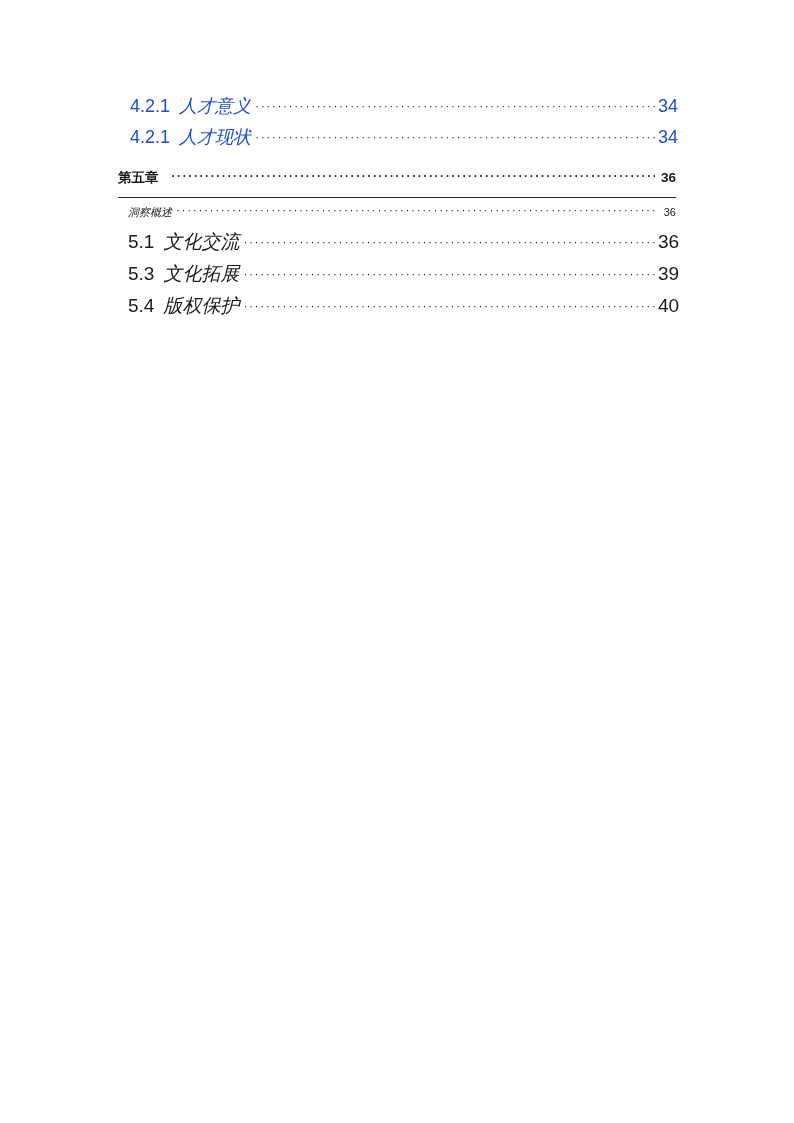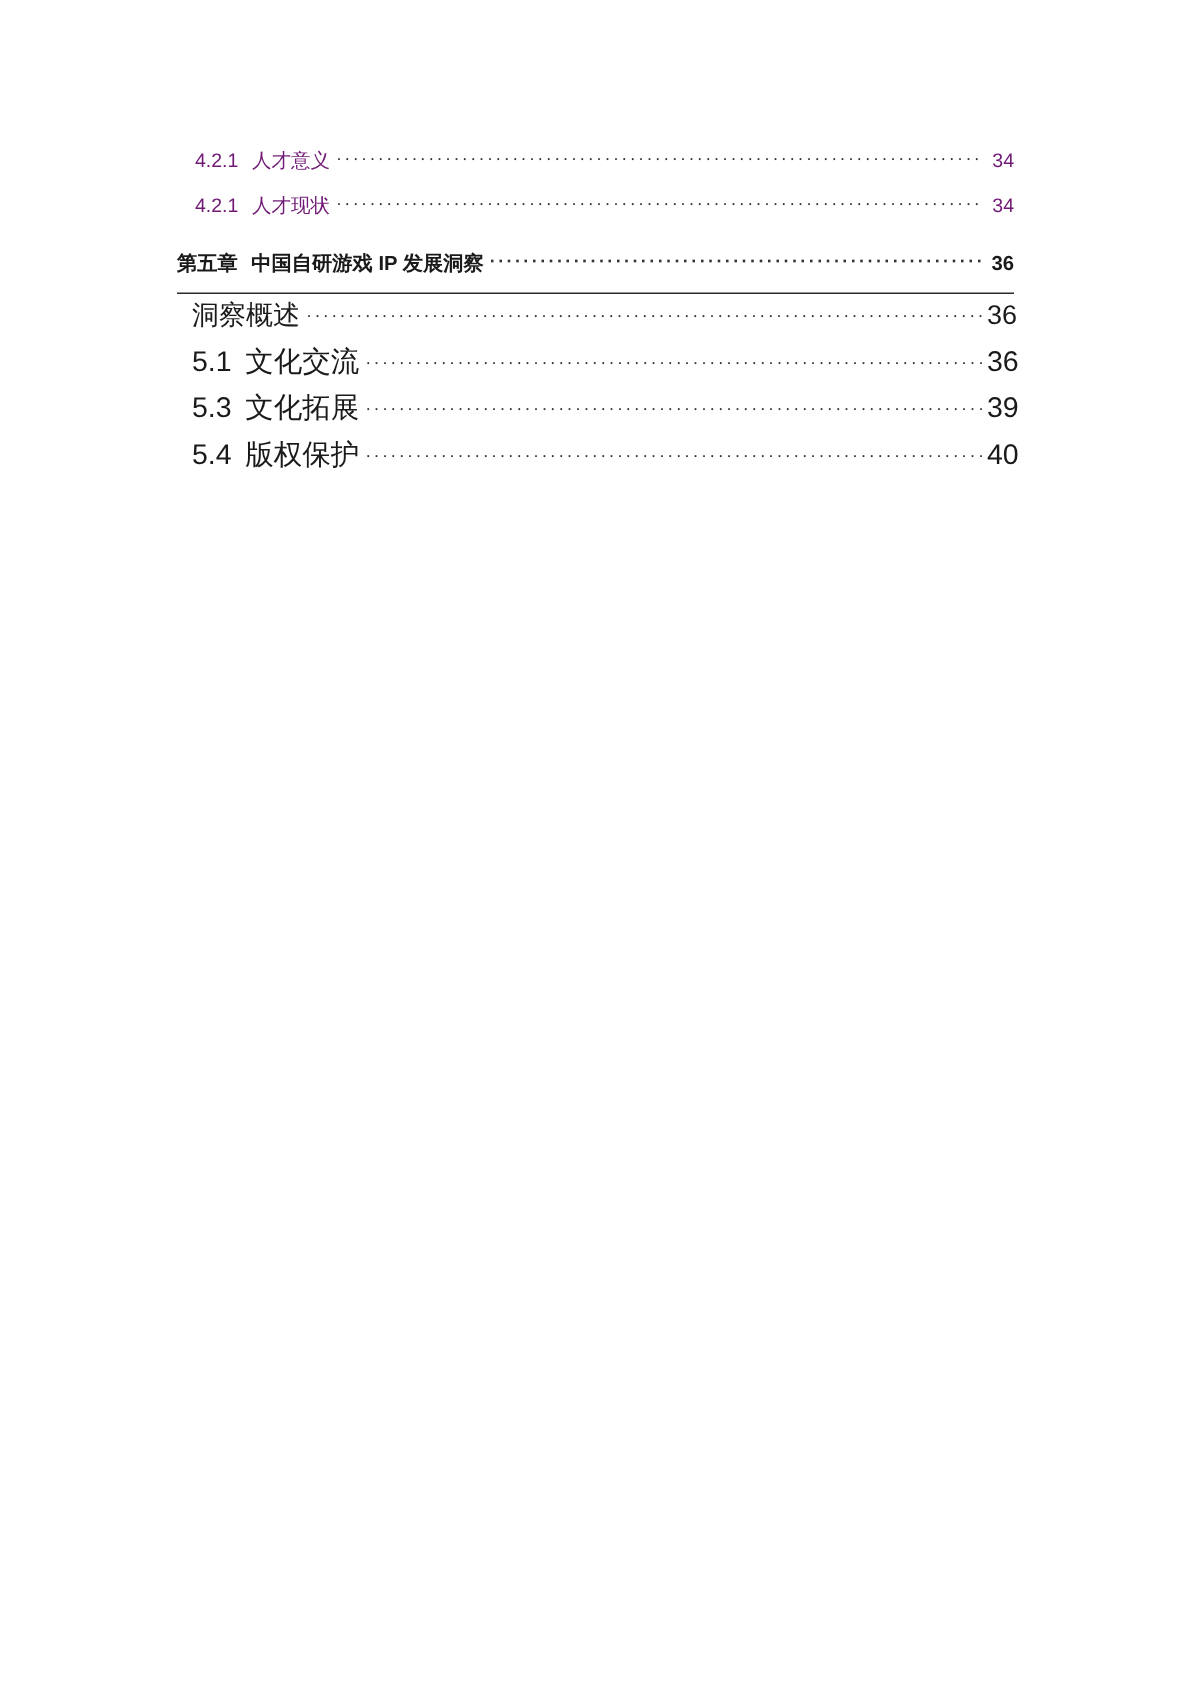--- a/index.html
+++ b/index.html
@@ -26,53 +26,54 @@
   }
   .toc-row {
     display: flex;
     align-items: baseline;
     width: 100%;
     box-sizing: border-box;
   }
   
   .lvl3 {
     padding-left: 12px;
-    font-size: 13px;
+    font-size: 18px;
     line-height: 29px;
-    color: #701a75;
+    color: #1d4ed8;
   }
   
   .lvl1 {
     padding-left: 0px;
     font-size: 13.5px;
     font-weight: bold;
     line-height: 36px;
     color: #1a1a1a;
   }
   
   .lvl2 {
     padding-left: 10px;
     font-size: 19px;
     line-height: 30px;
     color: #1a1a1a;
   }
   
   .lvl2b {
     padding-left: 10px;
-    font-size: 18px;
+    font-size: 11px;
     line-height: 29px;
     color: #1a1a1a;
     justify-content: center;
   }
   .num {
     white-space: nowrap;
     margin-right: 9px;
   }
   .title {
     white-space: nowrap;
+    font-style: italic;
   }
   .leader {
     flex: 1 1 auto;
     overflow: hidden;
     white-space: nowrap;
     margin: 0 3px 0 4px;
     position: relative;
     bottom: 2px;
     color: #333;
     font-size: 12px;
@@ -115,21 +116,20 @@
       <span class="num">4.2.1</span>
       <span class="title">人才现状</span>
       <span class="leader"></span>
       <span class="page-no">34</span>
     </div>
 
     <div class="chapter-top-sep"></div>
 
     <div class="toc-row lvl1">
       <span class="num">第五章</span>
-      <span class="title">中国自研游戏 IP 发展洞察</span>
       <span class="leader"></span>
       <span class="page-no">36</span>
     </div>
     <div class="chapter-sep"></div>
 
     <div class="toc-row lvl2b">
       <span class="title">洞察概述</span>
       <span class="leader"></span>
       <span class="page-no">36</span>
     </div>

